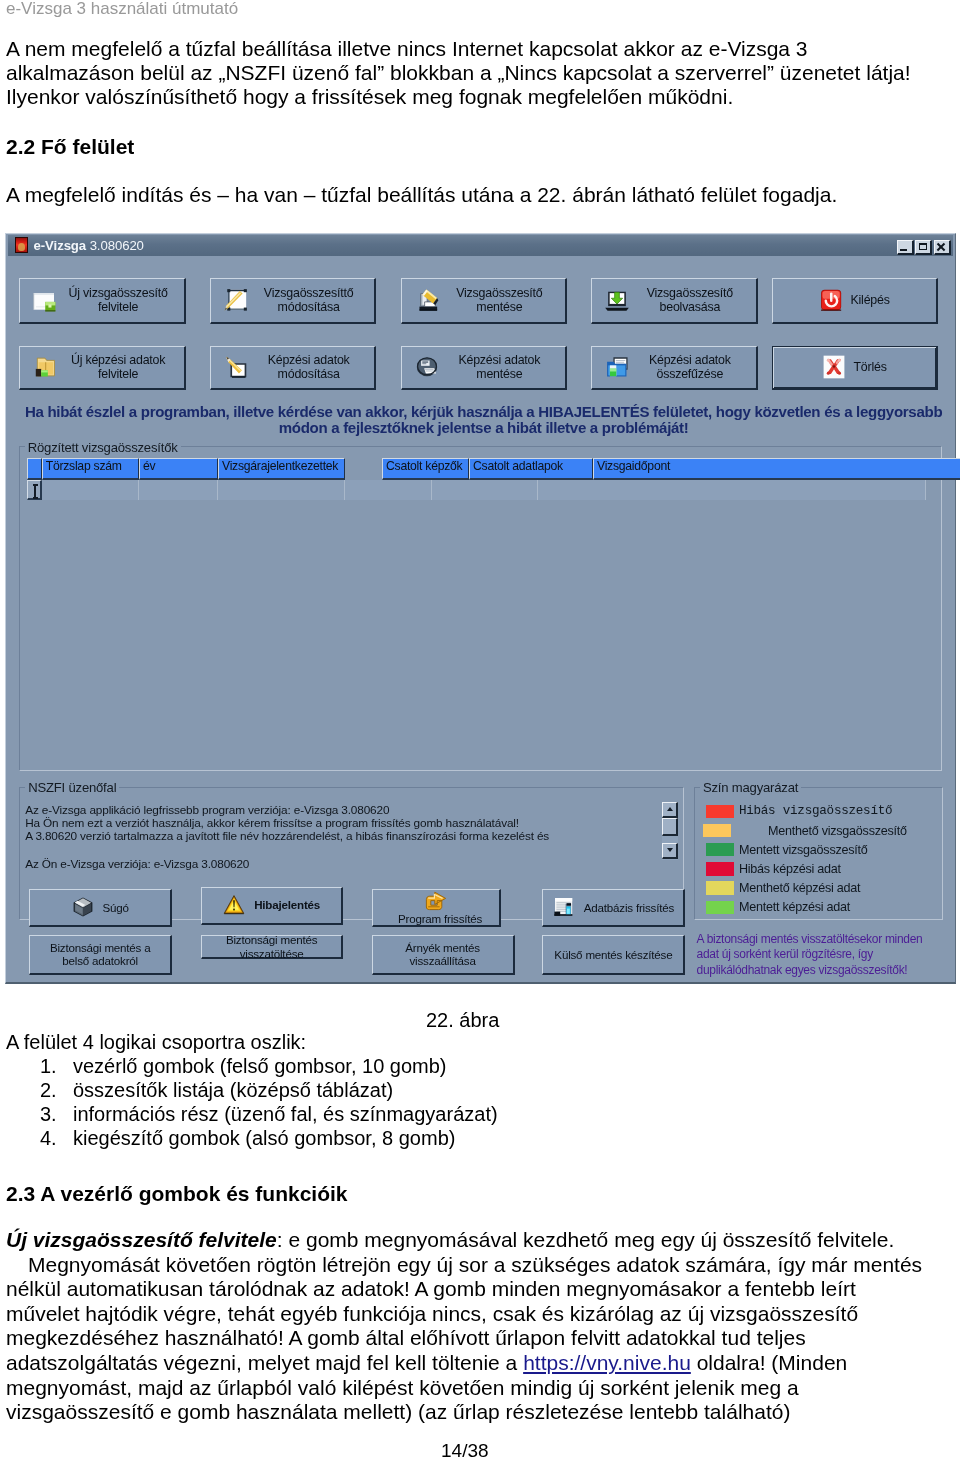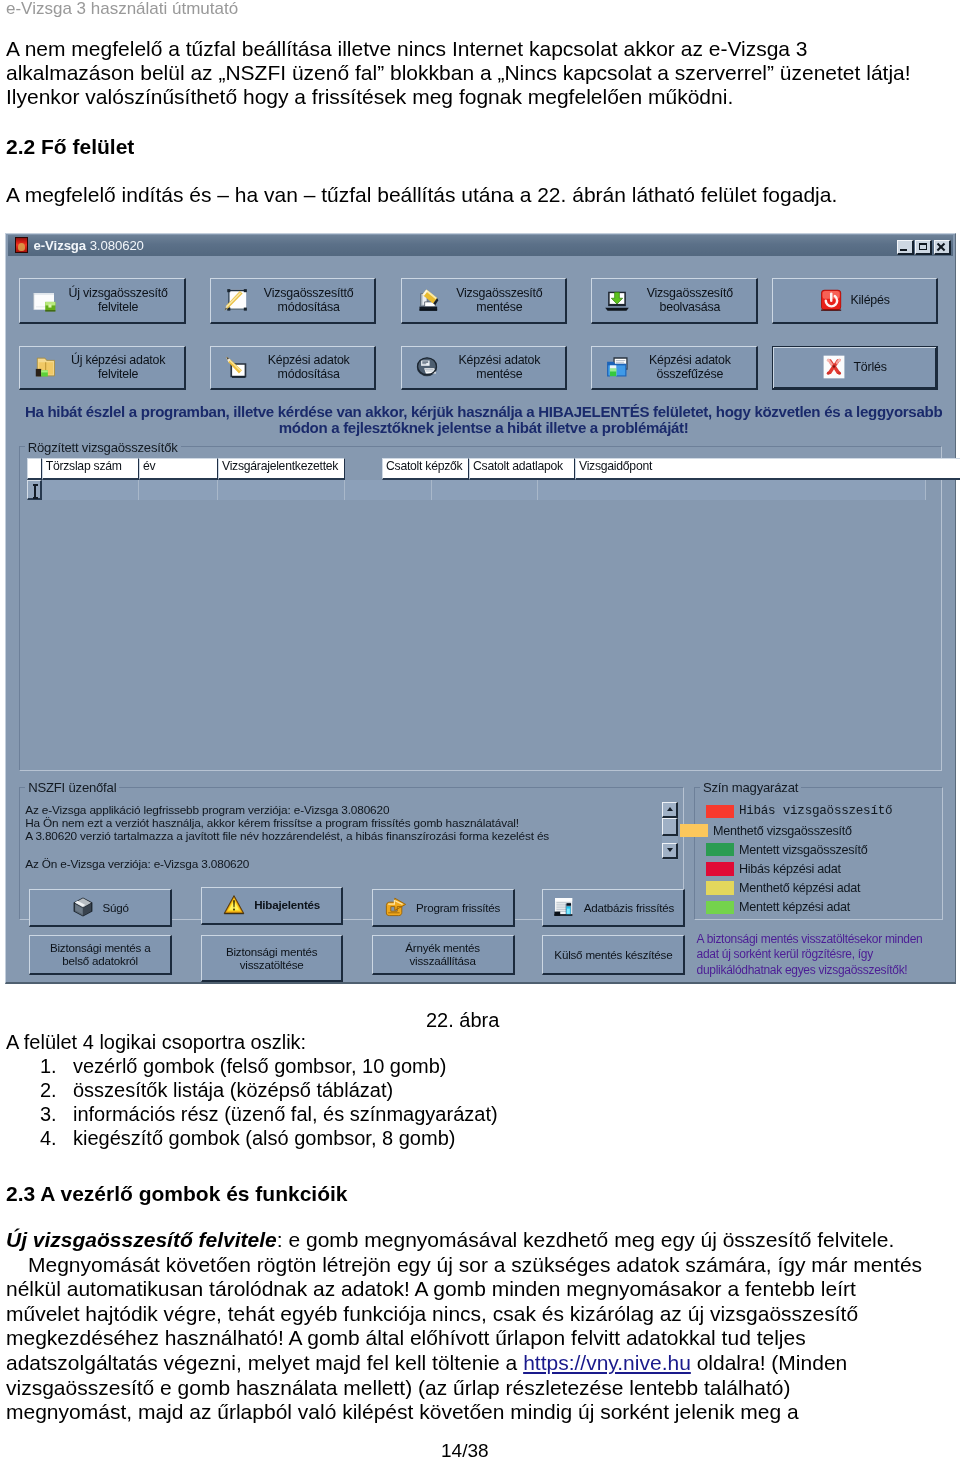--- a/index.html
+++ b/index.html
@@ -74,21 +74,21 @@
 
   .errmsg{position:absolute;text-align:center;font-size:15.05px;font-weight:bold;
           color:#1a2a6b;line-height:16px;letter-spacing:-.3px;}
 
   
   .grp{position:absolute;border-top:1px solid #6d8099;border-left:1px solid #6d8099;
        border-right:1px solid #b7c3d2;border-bottom:1px solid #b7c3d2;box-sizing:border-box;}
   .grp-lbl{position:absolute;top:-7.5px;left:5px;background:#8699b0;padding:0 3px;
            font-size:13.1px;color:#131a22;letter-spacing:-.2px;}
   .thead{position:absolute;left:0;top:0;height:21.4px;display:flex;}
-  .th{background:#ffffff;border-top:1px solid #cfd9e4;border-left:1px solid #cfd9e4;
+  .th{background:#3b82f6;border-top:1px solid #cfd9e4;border-left:1px solid #cfd9e4;
       border-right:1px solid #1f3047;border-bottom:2px solid #27394f;box-sizing:border-box;
       font-size:12.2px;color:#0d1218;padding-left:3px;line-height:14px;overflow:hidden;
       white-space:nowrap;letter-spacing:-.25px;}
   .trow{position:absolute;left:0;height:20px;display:flex;}
   .td{background:#8ca0b9;border-right:1px solid #a9b8ca;box-sizing:border-box;position:relative;}
   .td.tdsel{background:#93a6bd;border-top:1px solid #d4dde7;border-left:1px solid #d4dde7;
             border-right:2px solid #27394f;border-bottom:2px solid #27394f;}
   .ibeam{position:absolute;left:4.5px;top:3.5px;width:5px;height:11px;
          border-top:2px solid #131c27;border-bottom:2px solid #131c27;}
   .ibeam:after{content:"";position:absolute;left:1.6px;top:-1px;width:1.8px;height:13px;background:#131c27;}
@@ -325,21 +325,21 @@
       <div class="grp" id="grp-table" style="left:11.2px;top:190.5px;width:923.2px;height:324.5px;">
         <span class="grp-lbl">Rögzített vizsgaösszesítők</span>
       </div>
       <div id="tablewrap">
           <div class="thead" style="left: 19.8px; top: 202.8px;">
             <div class="th" style="width: 14.3px;"></div>
             <div class="th" style="width: 97.3px;">Törzslap szám</div>
             <div class="th" style="width: 79px;">év</div>
             <div class="th" style="width: 127px;">Vizsgárajelentkezettek</div>
             <div class="th" style="width: 87px; margin-left: 37px;">Csatolt képzők</div>
-            <div class="th" style="width: 106px;">Csatolt adatlapok</div>
+            <div class="th" style="width: 124px;">Csatolt adatlapok</div>
             <div class="th" style="width: 388px;">Vizsgaidőpont</div>
           </div>
           <div class="trow" style="left: 19.8px; top: 224.2px;">
             <div class="td tdsel" style="width: 14.3px;">
               <span class="ibeam"></span>
             </div>
             <div class="td" style="width: 97.3px;"></div>
             <div class="td" style="width: 79px;"></div>
             <div class="td" style="width: 127px;"></div>
             <div class="td" style="width: 87px;"></div>
@@ -362,21 +362,21 @@
         <span class="sbtn sb-dn" style="top:41px"></span>
       </div>
       <div class="grp" id="grp-leg" style="left:686.4px;top:531.4px;width:248.8px;height:133.6px;">
         <span class="grp-lbl">Szín magyarázat</span>
       </div>
       <div id="legendwrap">
           <div class="legend-row" style="left: 698px; top: 548.8px; font-family: Liberation Mono, monospace;">
             <span class="sw" style="background: rgb(248, 58, 46);"></span>
             <span class="legend-txt">Hibás vizsgaösszesítő</span>
           </div>
-          <div class="legend-row" style="left: 672px; top: 568px;">
+          <div class="legend-row" style="left: 695px; top: 568px; gap: 32px;">
             <span class="sw" style="background: rgb(252, 199, 92);"></span>
             <span class="legend-txt">Menthető vizsgaösszesítő</span>
           </div>
           <div class="legend-row" style="left: 698px; top: 587.2px;">
             <span class="sw" style="background: rgb(43, 156, 82);"></span>
             <span class="legend-txt">Mentett vizsgaösszesítő</span>
           </div>
           <div class="legend-row" style="left: 698px; top: 606.4px;">
             <span class="sw" style="background: rgb(224, 10, 54);"></span>
             <span class="legend-txt">Hibás képzési adat</span>
@@ -411,21 +411,21 @@
                 <path d="M11 3.2 L19.4 18.4 L2.6 18.4 Z" fill="#f0aa14"></path>
                 <path d="M11 4.6 L17.8 17.2 L4.2 17.2 Z" fill="#ffd920"></path>
                 <path d="M11 6.6 L15.8 15.8 L6.2 15.8 Z" fill="#fff35e"></path>
                 <path d="M10.1 6.2 L11.9 6.2 L11.5 13.2 L10.5 13.2 Z" fill="#3f3302"></path>
                 <rect x="10.1" y="14.6" width="1.8" height="1.8" fill="#3f3302"></rect>
                 <path d="M1.2 19.4 L20.8 19.4 L20.8 20.2 L1.2 20.2 Z" fill="#2b2414"></path>
               </svg>
             </span>
             <span class="lbl">Hibajelentés</span>
           </div>
-          <div class="btn btnsm" style="left: 364px; top: 633.3px; width: 143px; height: 38.3px;">
+          <div class="btn btnsm" style="left: 364px; top: 633.3px; width: 129px; height: 38.3px; flex-direction: column;">
             <span class="ico ico-refresh-arrow-icon">
               <svg viewBox="0 0 22 22" width="26" height="26" shape-rendering="geometricPrecision">
                 <path d="M9.8 2.2 L9.8 6.2 L4.6 6.2 C2.4 6.2 1.4 7.6 1.4 9.6 L1.4 17 C1.4 18.8 2.6 19.6 4.4 19.6 L13.6 19.6 C15.8 19.6 16.8 18.2 16.8 16.4 L16.8 10.6 L12.2 10.6 L12.2 15.2 L5.8 15.2 L5.8 10.6 L9.8 10.6 L9.8 14.4 L20.6 8.4 Z" fill="#f0a81c" stroke="#9a6202" stroke-width=".9" stroke-linejoin="round"></path>
                 <path d="M3.2 8.2 L9.4 8.2 L9.4 4.4 L17.6 8.4" fill="none" stroke="#fde5a4" stroke-width="1.2"></path>
                 <path d="M3.2 16.8 L14.6 16.8" stroke="#a56d08" stroke-width="1"></path>
               </svg>
             </span>
             <span class="lbl">Program frissítés</span>
           </div>
           <div class="btn btnsm" style="left: 534.8px; top: 633.3px; width: 143px; height: 38.3px;">
@@ -443,21 +443,21 @@
               </svg>
             </span>
             <span class="lbl">Adatbázis frissítés</span>
           </div>
           <div class="btn btnsm center" style="left: 21.8px; top: 679.5px; width: 142.6px; height: 39.6px; align-items: center;">
             <span class="lbl">
               <div>Biztonsági mentés a</div>
               <div>belső adatokról</div>
             </span>
           </div>
-          <div class="btn btnsm center" style="left: 193.5px; top: 679.5px; width: 142px; height: 47px;">
+          <div class="btn btnsm center" style="left: 193.5px; top: 679.5px; width: 142px; height: 24px;">
             <span class="lbl">
               <div>Biztonsági mentés</div>
               <div>visszatöltése</div>
             </span>
           </div>
           <div class="btn btnsm center" style="left: 364px; top: 679.5px; width: 143px; height: 39.6px;">
             <span class="lbl">
               <div>Árnyék mentés</div>
               <div>visszaállítása</div>
             </span>
@@ -491,19 +491,19 @@
 
   <div class="sec-head" style="left:6px;top:1182px;">2.3 A vezérlő gombok és funkcióik</div>
 
   <div class="para" id="bodypara" style="left:6px;top:1228px;width:944px;line-height:24.6px;">
       <div><i class="lead">Új vizsgaösszesítő felvitele</i><span>: e gomb megnyomásával kezdhető meg egy új összesítő felvitele.</span></div>
       <div class="indent">Megnyomását követően rögtön létrejön egy új sor a szükséges adatok számára, így már mentés</div>
       <div>nélkül automatikusan tárolódnak az adatok! A gomb minden megnyomásakor a fentebb leírt</div>
       <div>művelet hajtódik végre, tehát egyéb funkciója nincs, csak és kizárólag az új vizsgaösszesítő</div>
       <div>megkezdéséhez használható! A gomb által előhívott űrlapon felvitt adatokkal tud teljes</div>
       <div><span>adatszolgáltatás végezni, melyet majd fel kell töltenie a </span><span class="link">https://vny.nive.hu</span><span> oldalra! (Minden</span></div>
+      <div>megnyomást, majd az űrlapból való kilépést követően mindig új sorként jelenik meg a</div>
       <div>vizsgaösszesítő e gomb használata mellett) (az űrlap részletezése lentebb található)</div>
-      <div>megnyomást, majd az űrlapból való kilépést követően mindig új sorként jelenik meg a</div>
     </div>
 
   <div class="pagenum" style="left:441px;top:1440px;">14/38</div>
 
 </div>
 
 </body></html>

